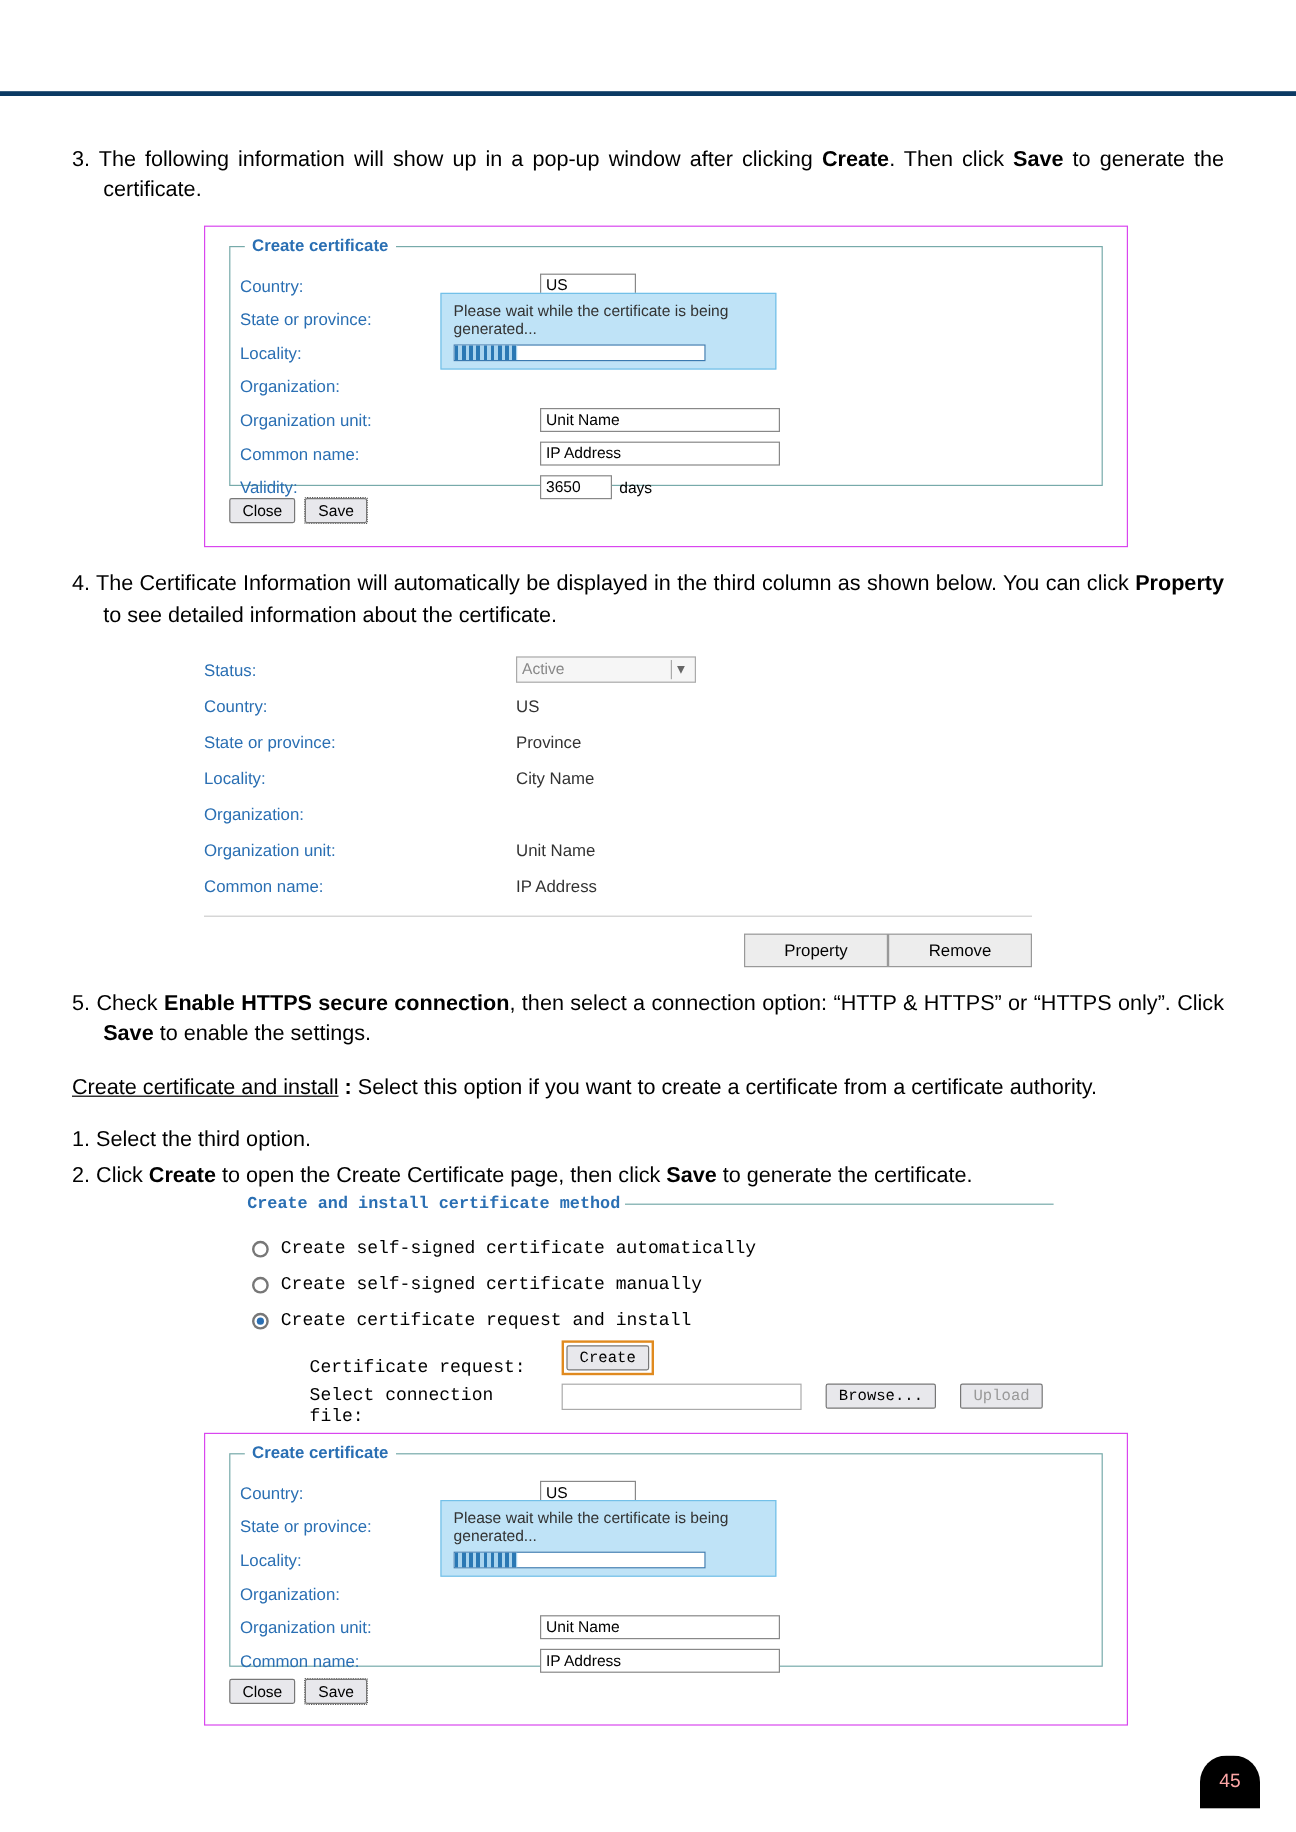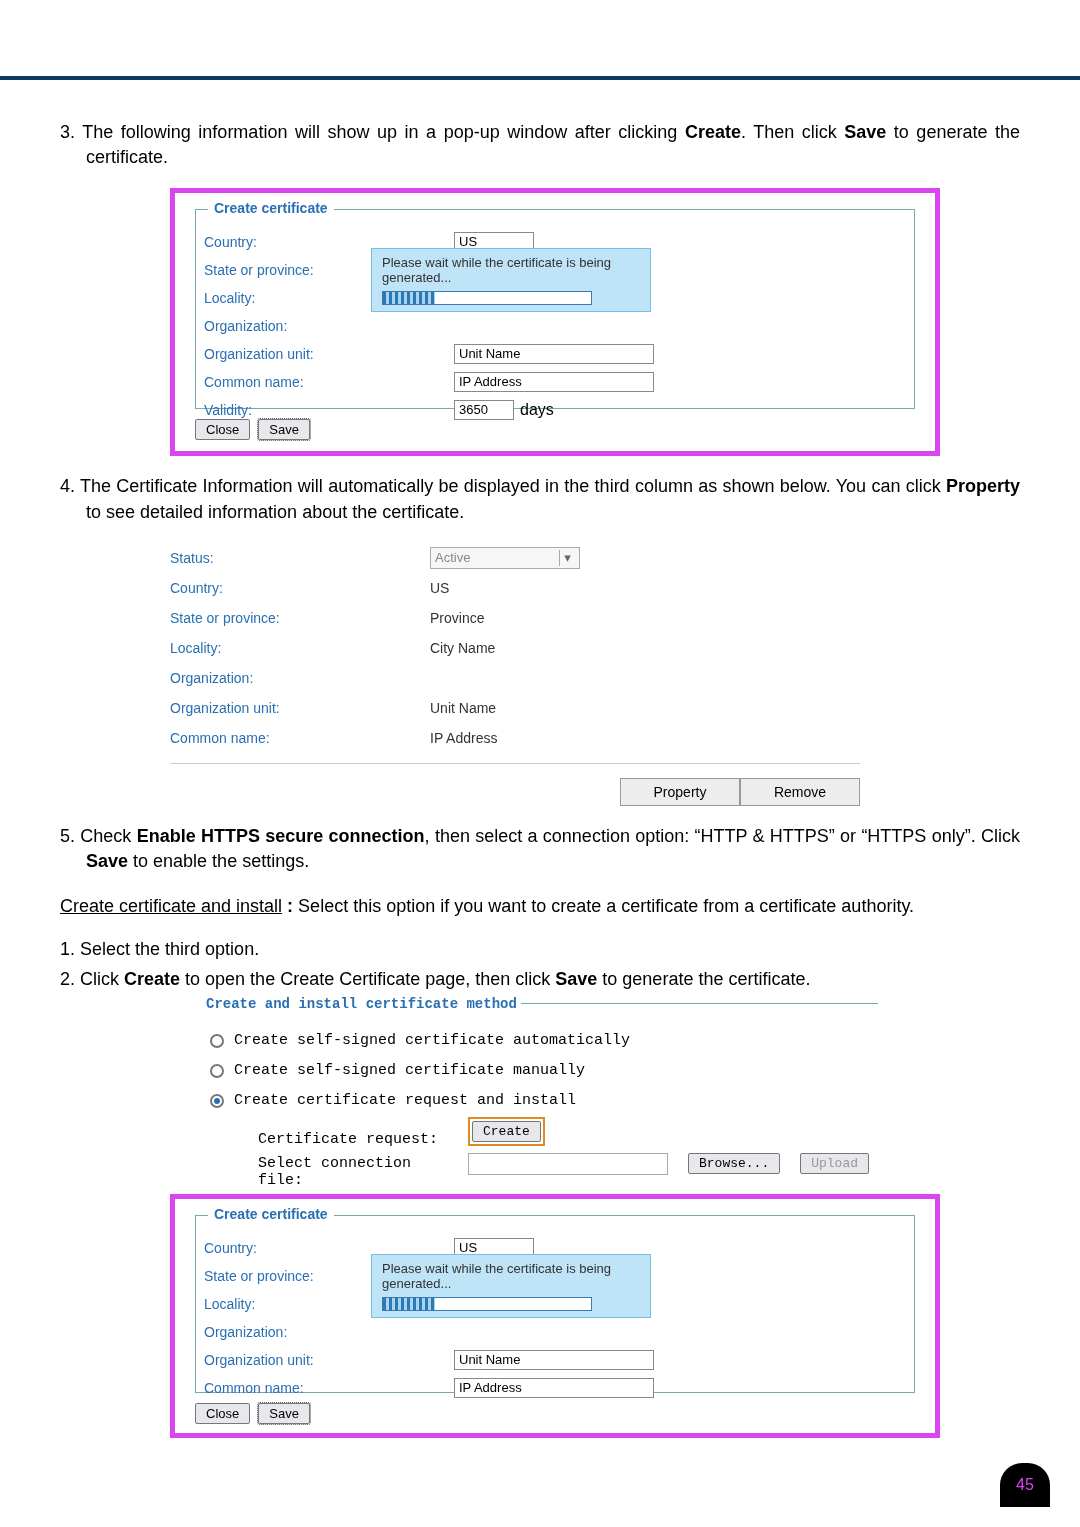--- a/index.html
+++ b/index.html
@@ -11,21 +11,21 @@
     width:1080px;
     background:#fff;
   }
   .topband { height:80px; background:#fff; border-bottom:4px solid #0b3a63; margin-bottom:40px;}
   .page { padding: 0 60px 40px 60px; }
   .para { line-height:1.4; text-align:justify; }
   .num-indent { padding-left:26px; text-indent:-26px; }
   .bold { font-weight:bold; }
   .under { text-decoration:underline; }
   .screenshot-frame {
-    border:5px solid #d946ef; background:#fff; margin:6px 0 14px 110px;
+    border:1px solid #d946ef; background:#fff; margin:6px 0 14px 110px;
     width:770px; position:relative; font-size:14px;
   }
   .fieldset {
     border:1px solid #7aa; margin:16px 20px 10px 20px; padding:18px 8px 8px 8px;
     position:relative;
   }
   .legend {
     position:absolute; top:-10px; left:12px; background:#fff; padding:0 6px;
     color:#2a6fb3; font-weight:bold; font-size:14px;
   }
@@ -89,21 +89,21 @@
     display:inline-flex; align-items:center; justify-content:center; background:#fff;
   }
   .radio.sel::after { content:""; width:6px;height:6px;background:#2a6fb3;border-radius:50%; }
   .sub { padding-left:56px; display:flex; align-items:center; height:32px; gap:20px;}
   .sub .slbl { width:190px;margin-top:16px; }
   .obox { border:2px solid #e08a1f; padding:2px; display:inline-block;}
   .filebox { border:1px solid #aaa; width:200px; height:22px; background:#fff;}
 
   .pagenum {
     position:fixed; right:30px; bottom:20px; width:50px; height:44px;
-    background:#000; color:#d946ef; border-top-left-radius:22px; border-top-right-radius:22px;
+    background:#000; color:#fca5a5; border-top-left-radius:22px; border-top-right-radius:22px;
     display:flex; align-items:center; justify-content:center; font-size:16px;
   }
 </style>
 </head>
 <body>
 
 <div class="topband"></div>
 
 <div class="page">
 
@@ -144,21 +144,21 @@
       <div class="formrow">
           <div class="lbl">Common name:</div>
           <div class="val">
             <span class="tbox" style="width:200px; margin-left:70px;">IP Address</span>
           </div>
         </div>
       <div class="formrow">
           <div class="lbl">Validity:</div>
           <div class="val">
             <span class="tbox" style="width:60px; margin-left:70px;">3650</span>
-            <span style="font-size:16px;">days</span>
+            <span style="font-size:13px;">days</span>
           </div>
         </div>
 
       <div class="highlight-box" style="left:175px; top:38px;">
         <span>Please wait while the certificate is being generated...</span>
         <div class="progress">
             <div class="bar"></div>
           </div>
       </div>
     </div>

